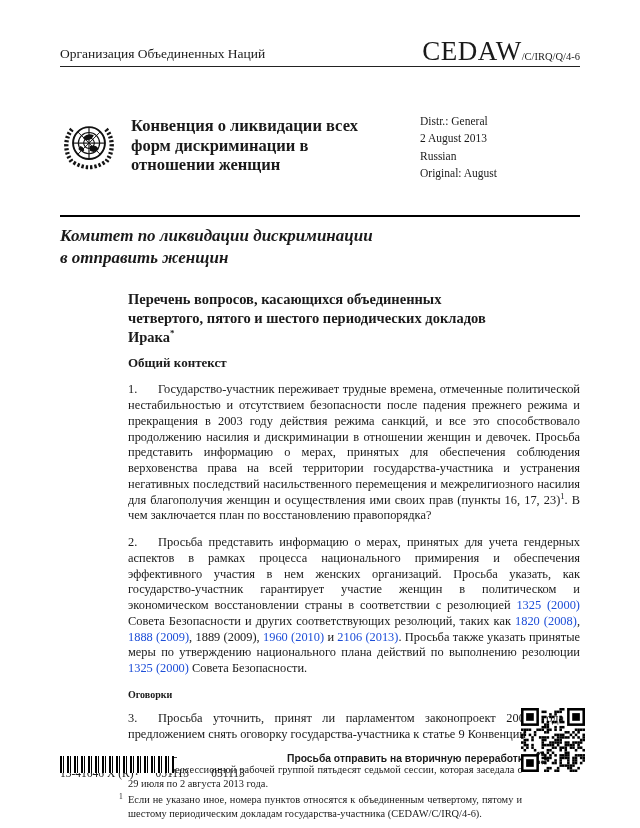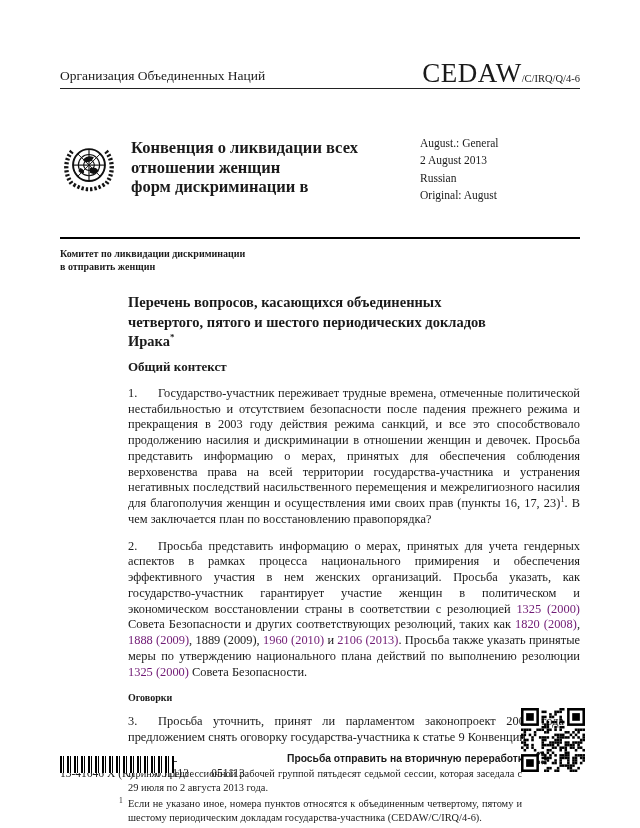--- a/index.html
+++ b/index.html
@@ -5,54 +5,54 @@
   * { margin:0; padding:0; box-sizing:border-box; }
   html,body { background:#ffffff; }
   body {
     width:640px; height:828px;
     font-family:"Liberation Serif", serif;
     color:#1a1a1a;
     position:relative;
     overflow:hidden;
   }
   .page { position:relative; width:640px; height:828px; background:#fff; }
-  .margins { position:absolute; left:60px; top:60px; width:520px; }
+  .margins { position:absolute; left:60px; top:38px; width:520px; }
 
   
   .header-row {
     display:flex; justify-content:space-between; align-items:flex-end;
     border-bottom:1.5px solid #222; padding-bottom:1px;
   }
   .org-name { font-size:13.5px; padding-bottom:3px; }
   .doc-symbol { font-size:27px; letter-spacing:.5px; line-height:1; white-space:nowrap; }
   .doc-symbol .suffix { font-size:10.5px; letter-spacing:0; }
 
   
   .masthead { display:flex; align-items:center; margin-top:9px; height:139px; }
   .emblem { width:58px; height:58px; flex:0 0 58px; }
   .conv-title { font-weight:bold; font-size:16.5px; line-height:1.2; padding-left:13px; width:292px; }
   .distr { margin-left:auto; width:160px; font-size:11.5px; line-height:1.5; padding-top:4px; }
 
   .thick-rule { border-top:2.5px solid #000; }
 
-  .committee { margin-top:8px; font-weight:bold; font-size:10px; line-height:1.32; }
+  .committee { margin-top:8px; font-weight:bold; font-size:17px; line-height:1.32;font-style:italic; }
 
   .content { margin-left:68px; width:452px; }
   .doc-title { margin-top:20px; font-weight:bold; font-size:14.5px; line-height:1.32; max-width:392px; }
   .doc-title sup { font-size:9px; vertical-align:super; }
   .section-heading { margin-top:8px; font-weight:bold; font-size:13px; }
   .section-heading.small { font-size:10px; margin-top:12px; }
 
   .para {
     position:relative; margin-top:11px;
     font-size:12.4px; line-height:1.27; text-align:justify;
     text-indent:30px;
   }
   .pnum { position:absolute; left:0; top:0; text-indent:0; }
-  .seg-link { color:#701a75; }
+  .seg-link { color:#1d4ed8; }
   .seg-sup { vertical-align:super; font-size:8.5px; line-height:0; }
 
   
   .footnotes { margin-top:15px; }
   .fn-sep { width:72px; border-top:1px solid #444; margin-left:45px; margin-bottom:5px; }
   .footnote {
     position:relative; padding-left:68px; padding-right:58px;
     font-size:10.4px; line-height:1.35; text-align:justify; margin-top:2px;
   }
   .fn-marker { position:absolute; left:59px; top:0px; font-size:9px; }
@@ -102,25 +102,25 @@
         <line x1="13.5" y1="27" x2="46.5" y2="27" stroke="#111" stroke-width="1.2"></line>
         <line x1="30" y1="10.5" x2="30" y2="43.5" stroke="#111" stroke-width="1.2"></line>
         <line x1="18.3" y1="15.3" x2="41.7" y2="38.7" stroke="#111" stroke-width="1"></line>
         <line x1="41.7" y1="15.3" x2="18.3" y2="38.7" stroke="#111" stroke-width="1"></line>
         <path d="M24,21 q5,-5 11,-2 q-2,5 -7,5 q-4,0 -4,-3z" fill="#111"></path>
         <path d="M31,30 q6,-2 9,3 q-4,5 -9,2z" fill="#111"></path>
         <path d="M21,30 q4,1 4,5 q-4,1 -6,-2z" fill="#111"></path>
       </svg>
       <div class="conv-title">
         <div>Конвенция о ликвидации всех</div>
+        <div>форм дискриминации в</div>
         <div>отношении женщин</div>
-        <div>форм дискриминации в</div>
       </div>
       <div class="distr">
-        <div>August.: General</div>
+        <div>Distr.: General</div>
         <div>2 August 2013</div>
         <div>Russian</div>
         <div>Original: August</div>
       </div>
     </div>
 
     <div class="thick-rule"></div>
 
     <div class="committee">
       <div>Комитет по ликвидации дискриминации</div>

